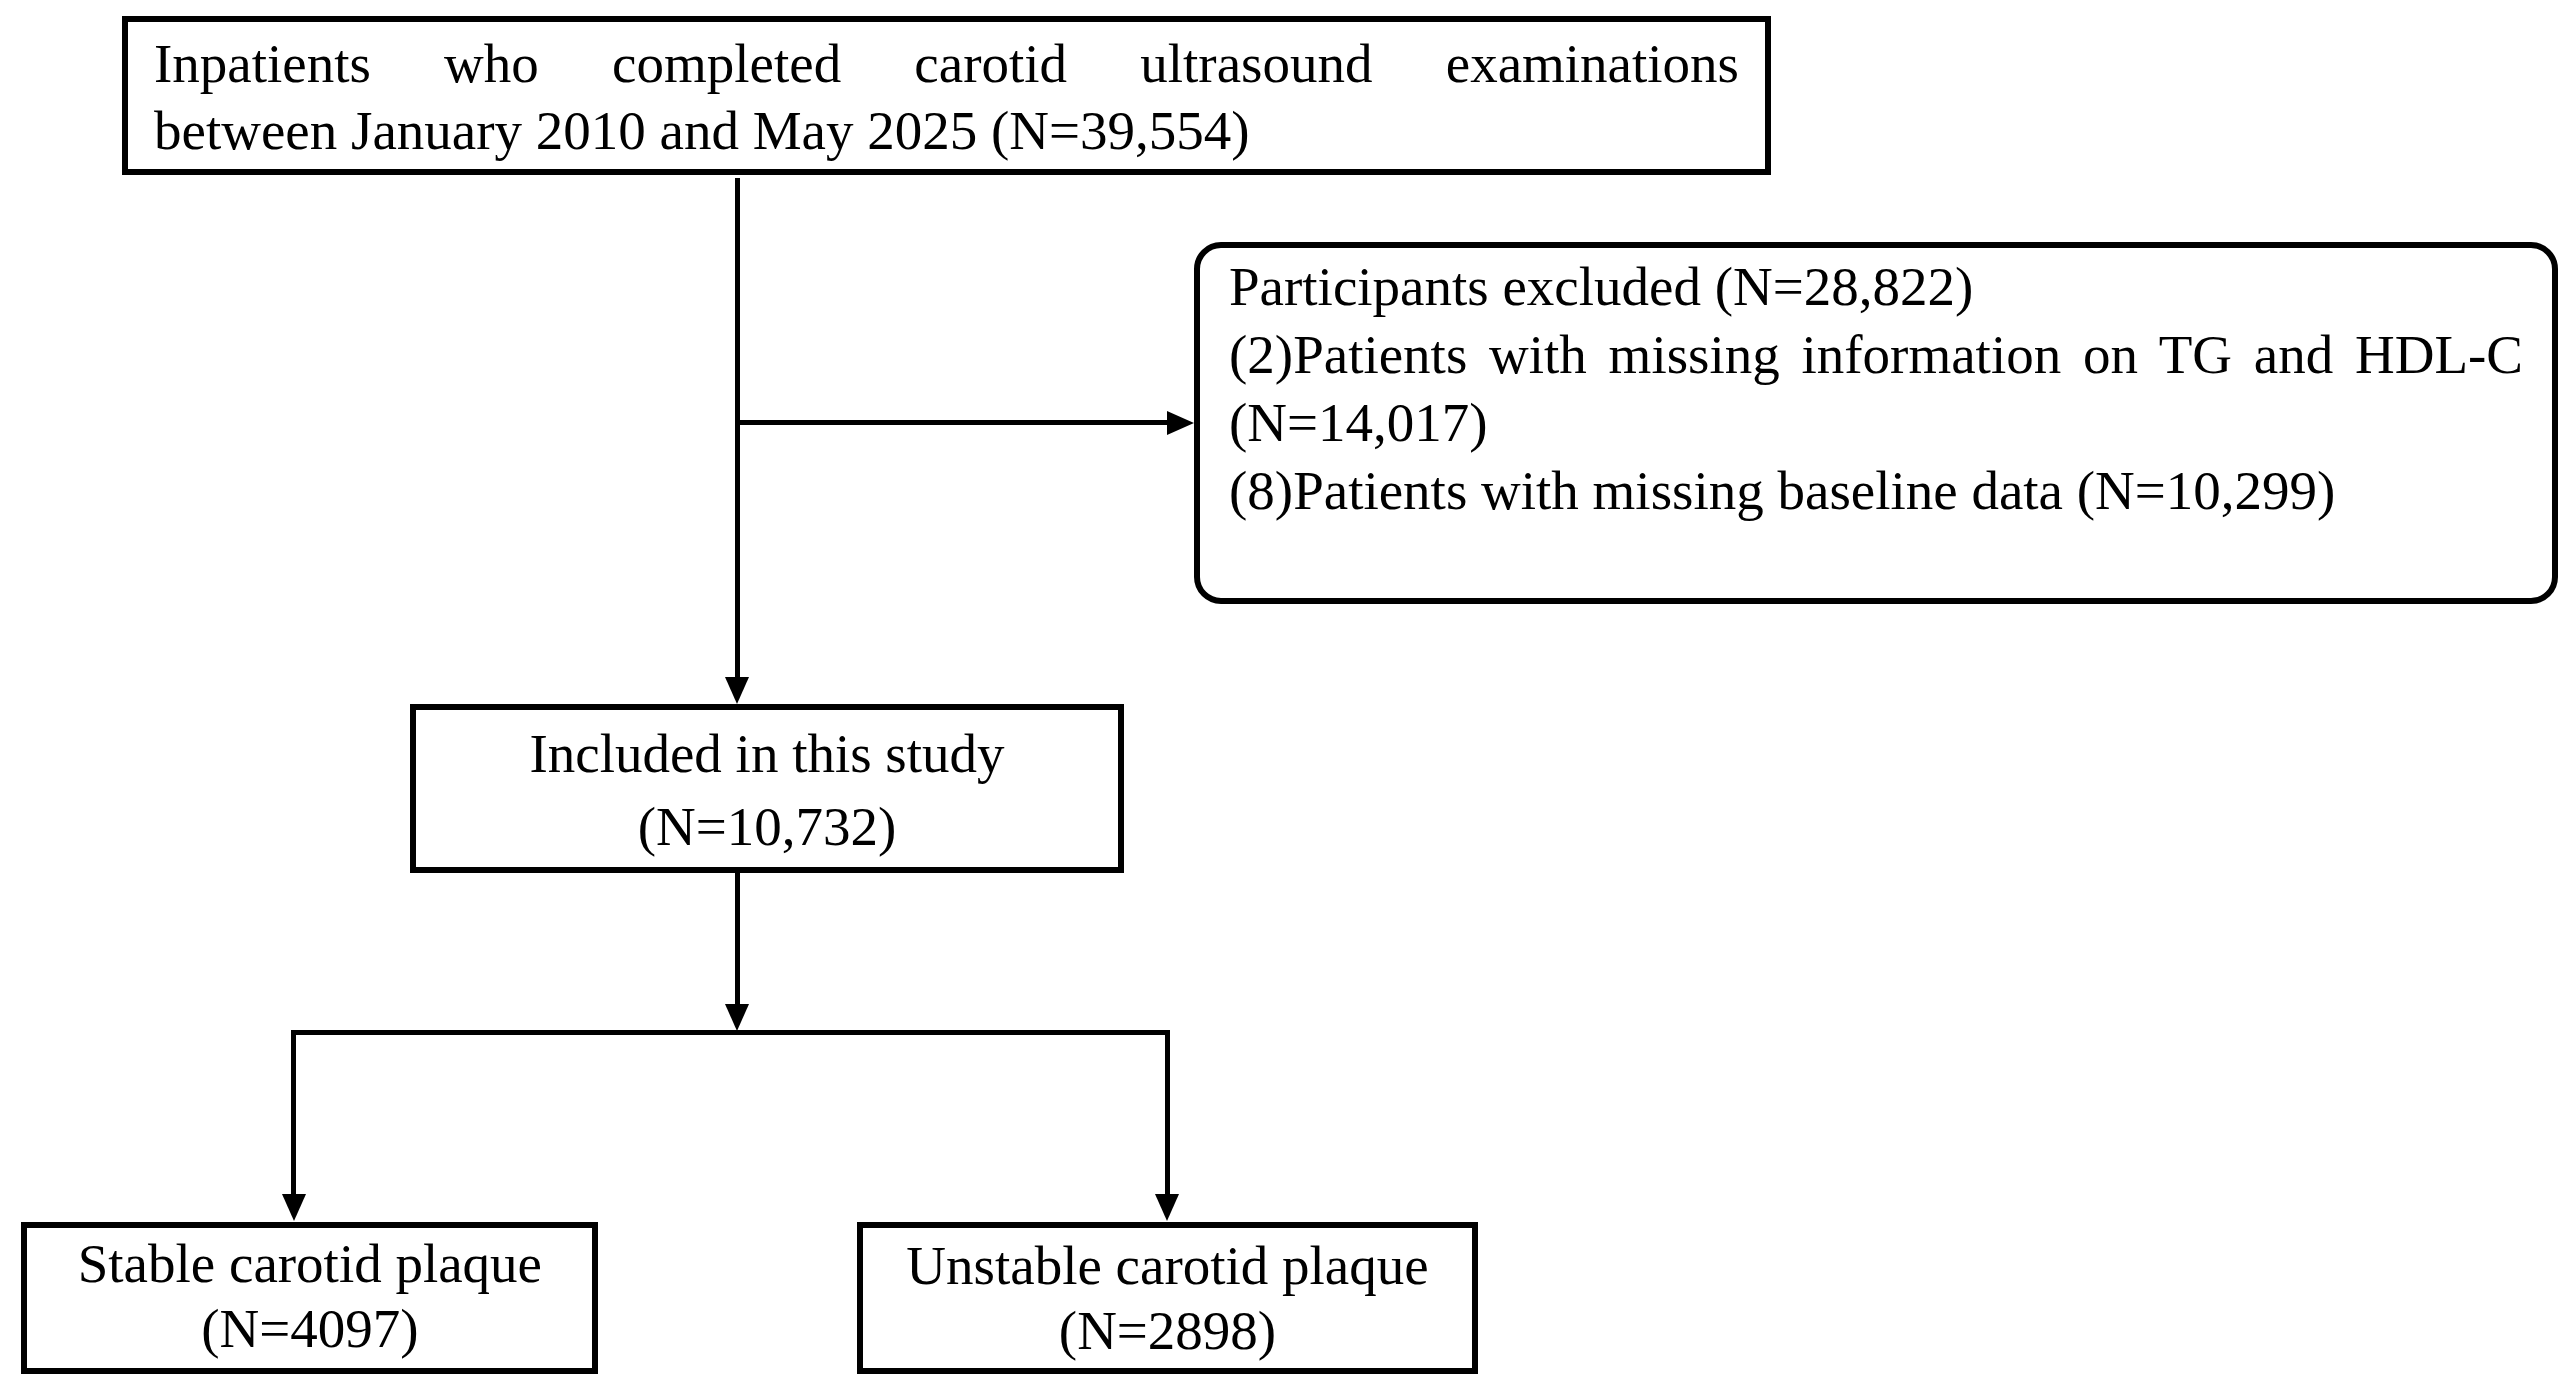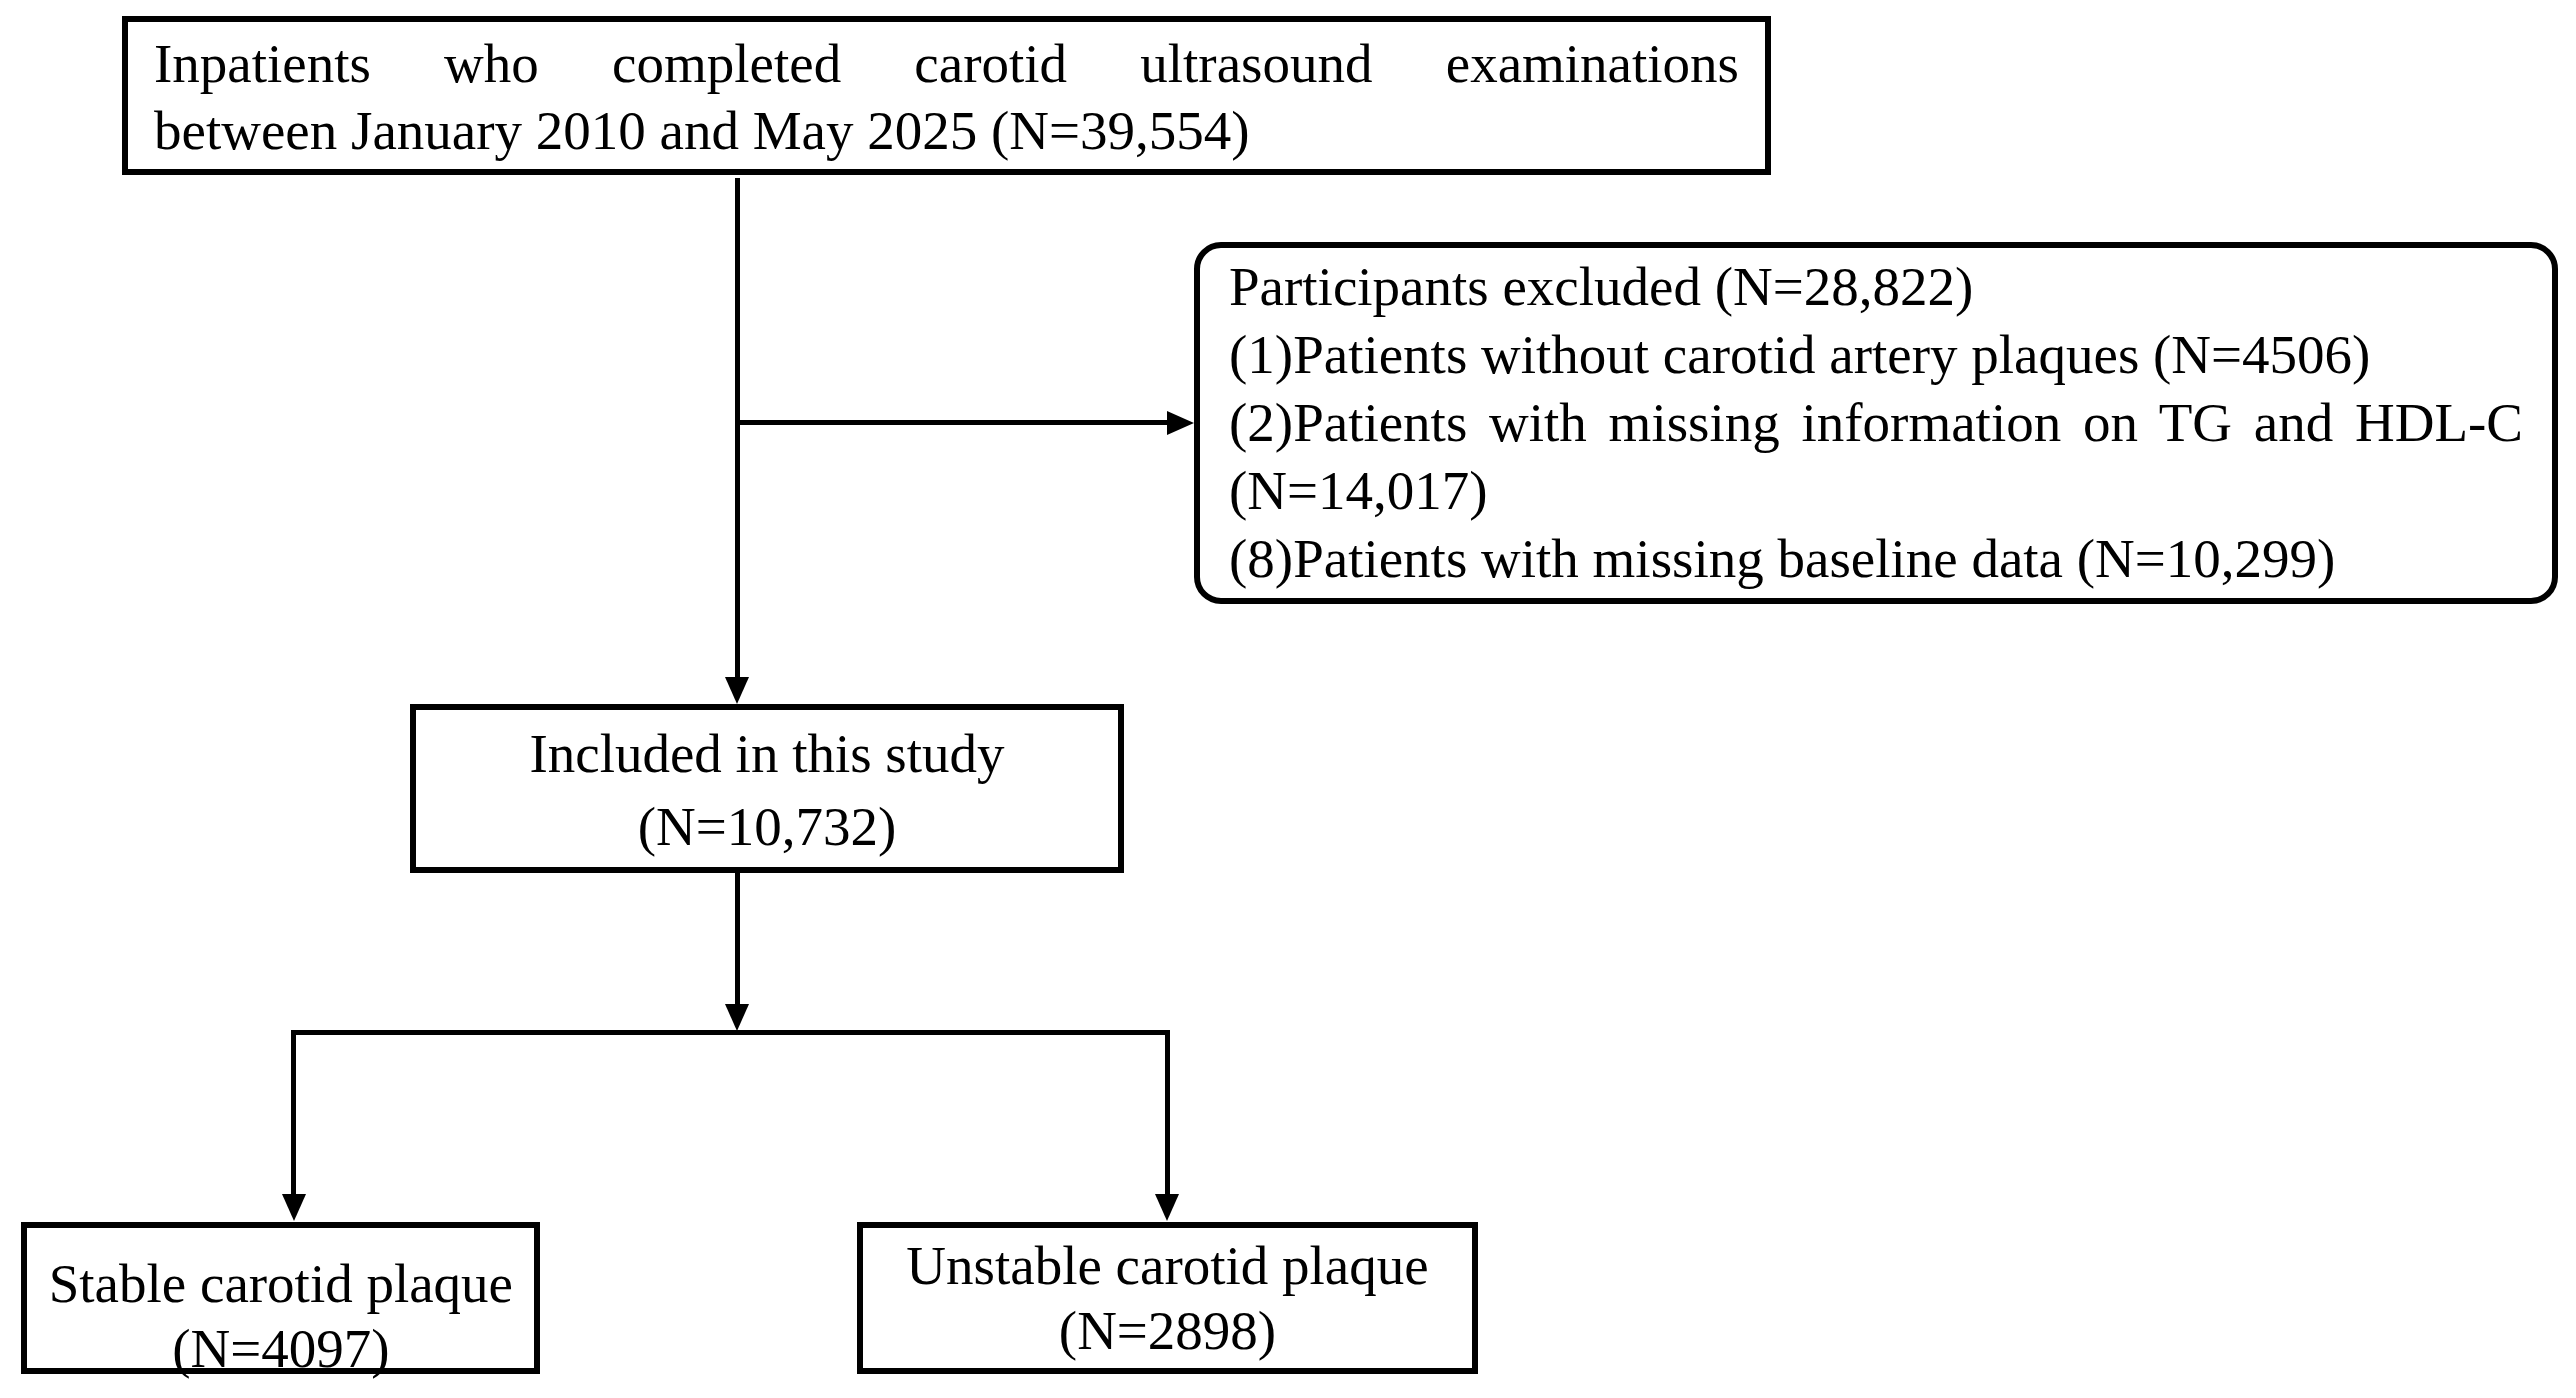--- a/index.html
+++ b/index.html
@@ -25,21 +25,21 @@
     white-space: normal;
     text-align: justify;
     text-align-last: justify;
   }
   .it { }
   .center { text-align: center; }
 
   #box-eligible  { left: 122px;  top: 16px;   width: 1649px; height: 159px; padding: 7.7px 26px 0 26px;  line-height: 67px; }
   #box-excluded  { left: 1194px; top: 242px;  width: 1364px; height: 362px; padding: 5.1px 29px 0 29px;  line-height: 68px; border-radius: 27px; }
   #box-included  { left: 410px;  top: 704px;  width: 714px;  height: 169px; padding-top: 6.8px;  line-height: 73px; }
-  #box-stable    { left: 21.4px;   top: 1222px; width: 519px;  height: 152px; padding-top: 23px;  line-height: 65px; }
+  #box-stable    { left: 21.4px;   top: 1222px; width: 577px;  height: 152px; padding-top: 3px;  line-height: 65px; }
   #box-unstable  { left: 857px; top: 1222px; width: 621px;  height: 152px; padding-top: 5.1px;  line-height: 65px; }
 
   .vline, .hline { position: absolute; background: #000000; }
   #v1     { left: 735px;  top: 178px;  width: 5.1px;    height: 499px; }
   #h1     { left: 735px;  top: 420px;  width: 436px;  height: 5.1px; }
   #v2     { left: 735px;  top: 873px; width: 5.1px;    height: 131px; }
   #hsplit { left: 291px;  top: 1030px; width: 878px; height: 5.1px; }
   #vleft  { left: 291px;  top: 1030px; width: 5.1px;    height: 165px; }
   #vright { left: 1165px; top: 1030px; width: 5.1px;    height: 165px; }
 
@@ -65,21 +65,20 @@
 
 <div id="canvas">
 
   <div class="box" id="box-eligible">
     <div class="justify-last"><span>Inpatients who completed carotid ultrasound examinations</span></div>
     <div class="wrapline"><span>between January 2010 and May 2025 </span><span class="it">(N=39,554)</span></div>
   </div>
 
   <div class="box" id="box-excluded">
     <div class="wrapline"><span>Participants excluded </span><span class="it">(N=28,822)</span></div>
-    <div class="wrapline"><span>(1)Patients without carotid artery plaques </span><span class="it">(N=4506)</span></div>
     <div class="justify-last"><span>(2)Patients with missing information on TG and HDL-C</span></div>
     <div class="wrapline"><span class="it">(N=14,017)</span></div>
     <div class="wrapline"><span>(8)Patients with missing baseline data </span><span class="it">(N=10,299)</span></div>
   </div>
 
   <div class="box center" id="box-included">
     <div class="line"><span>Included in this study</span></div>
     <div class="line"><span class="it">(N=10,732)</span></div>
   </div>
 

